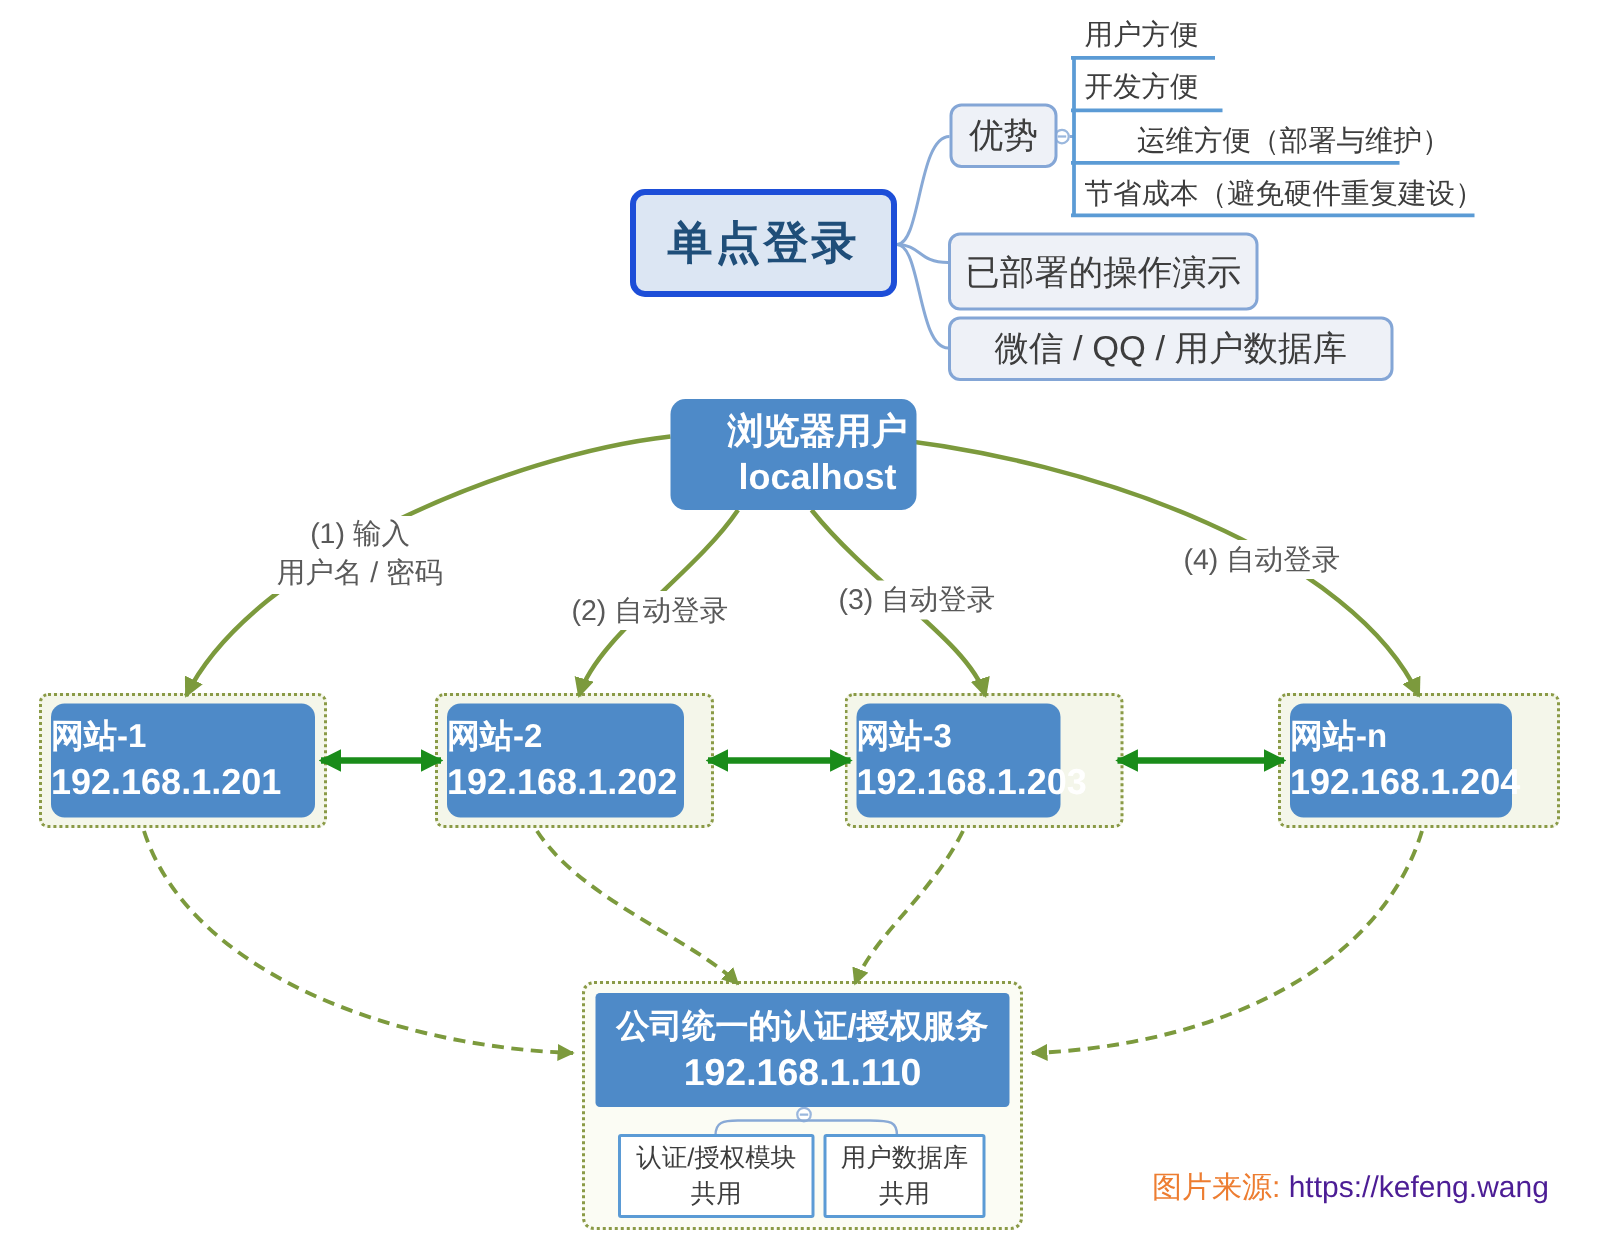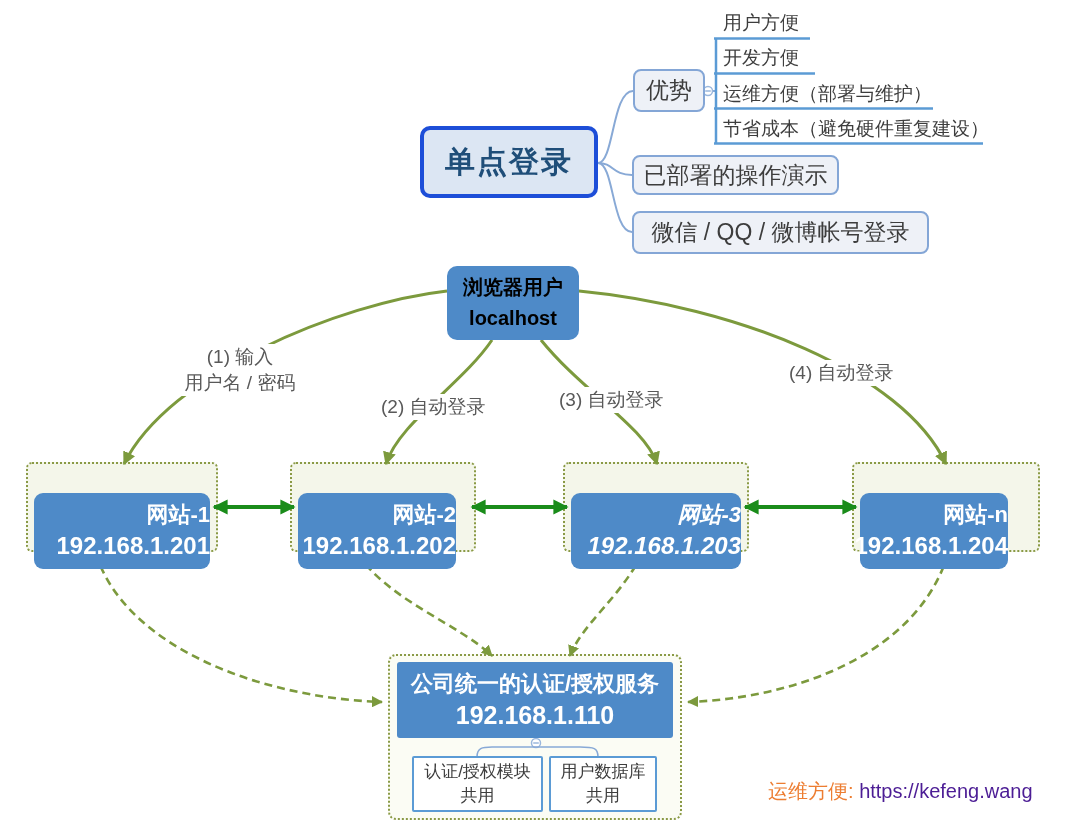--- a/index.html
+++ b/index.html
@@ -11,36 +11,36 @@
   .layer3{z-index:3;}
 
   
   .root-node{left:420px;top:126px;width:178px;height:72px;background:#dce6f3;border:4px solid #1d4ed8;
              border-radius:10px;display:flex;align-items:center;justify-content:center;
              font-size:30px;font-weight:bold;color:#1f4e79;letter-spacing:2px;box-sizing:border-box;}
   
   .branch-box{background:#eef1f7;border:2px solid #84a6d6;border-radius:8px;box-sizing:border-box;
               display:flex;align-items:center;justify-content:center;color:#3d3d3d;}
   .bb-adv{left:633px;top:69px;width:72px;height:43px;font-size:23px;}
-  .bb-demo{left:632px;top:155px;width:207px;height:40px;font-size:23px;}
+  .bb-demo{left:632px;top:155px;width:207px;height:52px;font-size:23px;}
   .bb-social{left:632px;top:211px;width:297px;height:43px;font-size:23px;}
   
   .leaf{color:#3d3d3d;font-size:19px;white-space:nowrap;}
   .leaf1{left:723px;top:10px;} .leaf2{left:723px;top:45px;}
-  .leaf3{left:723px;top:81px;text-align:right;} .leaf4{left:723px;top:116px;}
+  .leaf3{left:758px;top:81px;text-align:right;} .leaf4{left:723px;top:116px;}
 
   
   .browser-node{left:447px;top:266px;width:132px;height:74px;background:#4e8ac8;border-radius:10px;
                 display:flex;flex-direction:column;align-items:center;justify-content:center;
-                color:#000000;font-weight:bold;font-size:20px;line-height:31px;}
+                color:#ffffff;font-weight:bold;font-size:24px;line-height:31px;padding-left:32px;}
 
   
   .site-outer{top:462px;height:90px;background:#f4f6ea;border:2px dotted #8a9a46;border-radius:6px;box-sizing:border-box;}
-  .site-inner{top:493px;height:76px;background:#4e8ac8;border-radius:9px;display:flex;flex-direction:column;
-              align-items:flex-end;justify-content:center;color:#fff;font-weight:bold;}
+  .site-inner{top:469px;height:76px;background:#4e8ac8;border-radius:9px;display:flex;flex-direction:column;
+              align-items:flex-start;justify-content:center;color:#fff;font-weight:bold;}
   .site-name{font-size:22px;line-height:30px;} .site-ip{font-size:24px;line-height:32px;}
 
   
   .auth-outer{left:388px;top:654px;width:294px;height:166px;background:#fbfcf4;border:2px dotted #8a9a46;
               border-radius:8px;box-sizing:border-box;}
   .auth-head{left:397px;top:662px;width:276px;height:76px;background:#4e8ac8;border-radius:3px;
              display:flex;flex-direction:column;align-items:center;justify-content:center;color:#ffffff;font-weight:bold;}
   .auth-title{font-size:22px;line-height:30px;} .auth-ip{font-size:25px;line-height:32px;}
   .module-box{top:756px;height:56px;background:#ffffff;border:2px solid #5b9bd5;border-radius:2px;box-sizing:border-box;
               display:flex;flex-direction:column;align-items:center;justify-content:center;
@@ -131,21 +131,21 @@
   </div>
   <div class="abs layer3 leaf leaf1">用户方便</div>
   <div class="abs layer3 leaf leaf2">开发方便</div>
   <div class="abs layer3 leaf leaf3">运维方便（部署与维护）</div>
   <div class="abs layer3 leaf leaf4">节省成本（避免硬件重复建设）</div>
 
   <div class="abs layer3 branch-box bb-demo">
     <span>已部署的操作演示</span>
   </div>
   <div class="abs layer3 branch-box bb-social">
-    <span>微信 / QQ / 微博帐号登录</span>
+    <span>微信 / QQ / 用户数据库</span>
   </div>
 
   <div class="abs layer3 browser-node">
     <span>浏览器用户</span>
     <span>localhost</span>
   </div>
 
   <div class="abs layer3 rel-label rel1">
     <div>(1) 输入</div>
     <div>用户名 / 密码</div>
@@ -155,21 +155,21 @@
   <div class="abs layer3 rel-label rel4">(4) 自动登录</div>
 
   <div class="abs layer3 site-inner" style="left:34px;width:176px;">
     <span class="site-name">网站-1</span>
     <span class="site-ip">192.168.1.201</span>
   </div>
   <div class="abs layer3 site-inner" style="left:298px;width:158px;">
     <span class="site-name">网站-2</span>
     <span class="site-ip">192.168.1.202</span>
   </div>
-  <div class="abs layer3 site-inner" style="left:571px;width:170px;font-style:italic;">
+  <div class="abs layer3 site-inner" style="left:571px;width:136px;">
     <span class="site-name">网站-3</span>
     <span class="site-ip">192.168.1.203</span>
   </div>
   <div class="abs layer3 site-inner" style="left:860px;width:148px;">
     <span class="site-name">网站-n</span>
     <span class="site-ip">192.168.1.204</span>
   </div>
 
   <div class="abs layer3 auth-head">
     <span class="auth-title">公司统一的认证/授权服务</span>
@@ -178,18 +178,18 @@
   <div class="abs layer3 module-box mod1">
     <span>认证/授权模块</span>
     <span>共用</span>
   </div>
   <div class="abs layer3 module-box mod2">
     <span>用户数据库</span>
     <span>共用</span>
   </div>
 
   <div class="abs layer3 source">
-    <span>运维方便:</span>
+    <span>图片来源:</span>
     <span> </span>
     <a href="#">https://kefeng.wang</a>
   </div>
 
 </div>
 
 </body></html>

